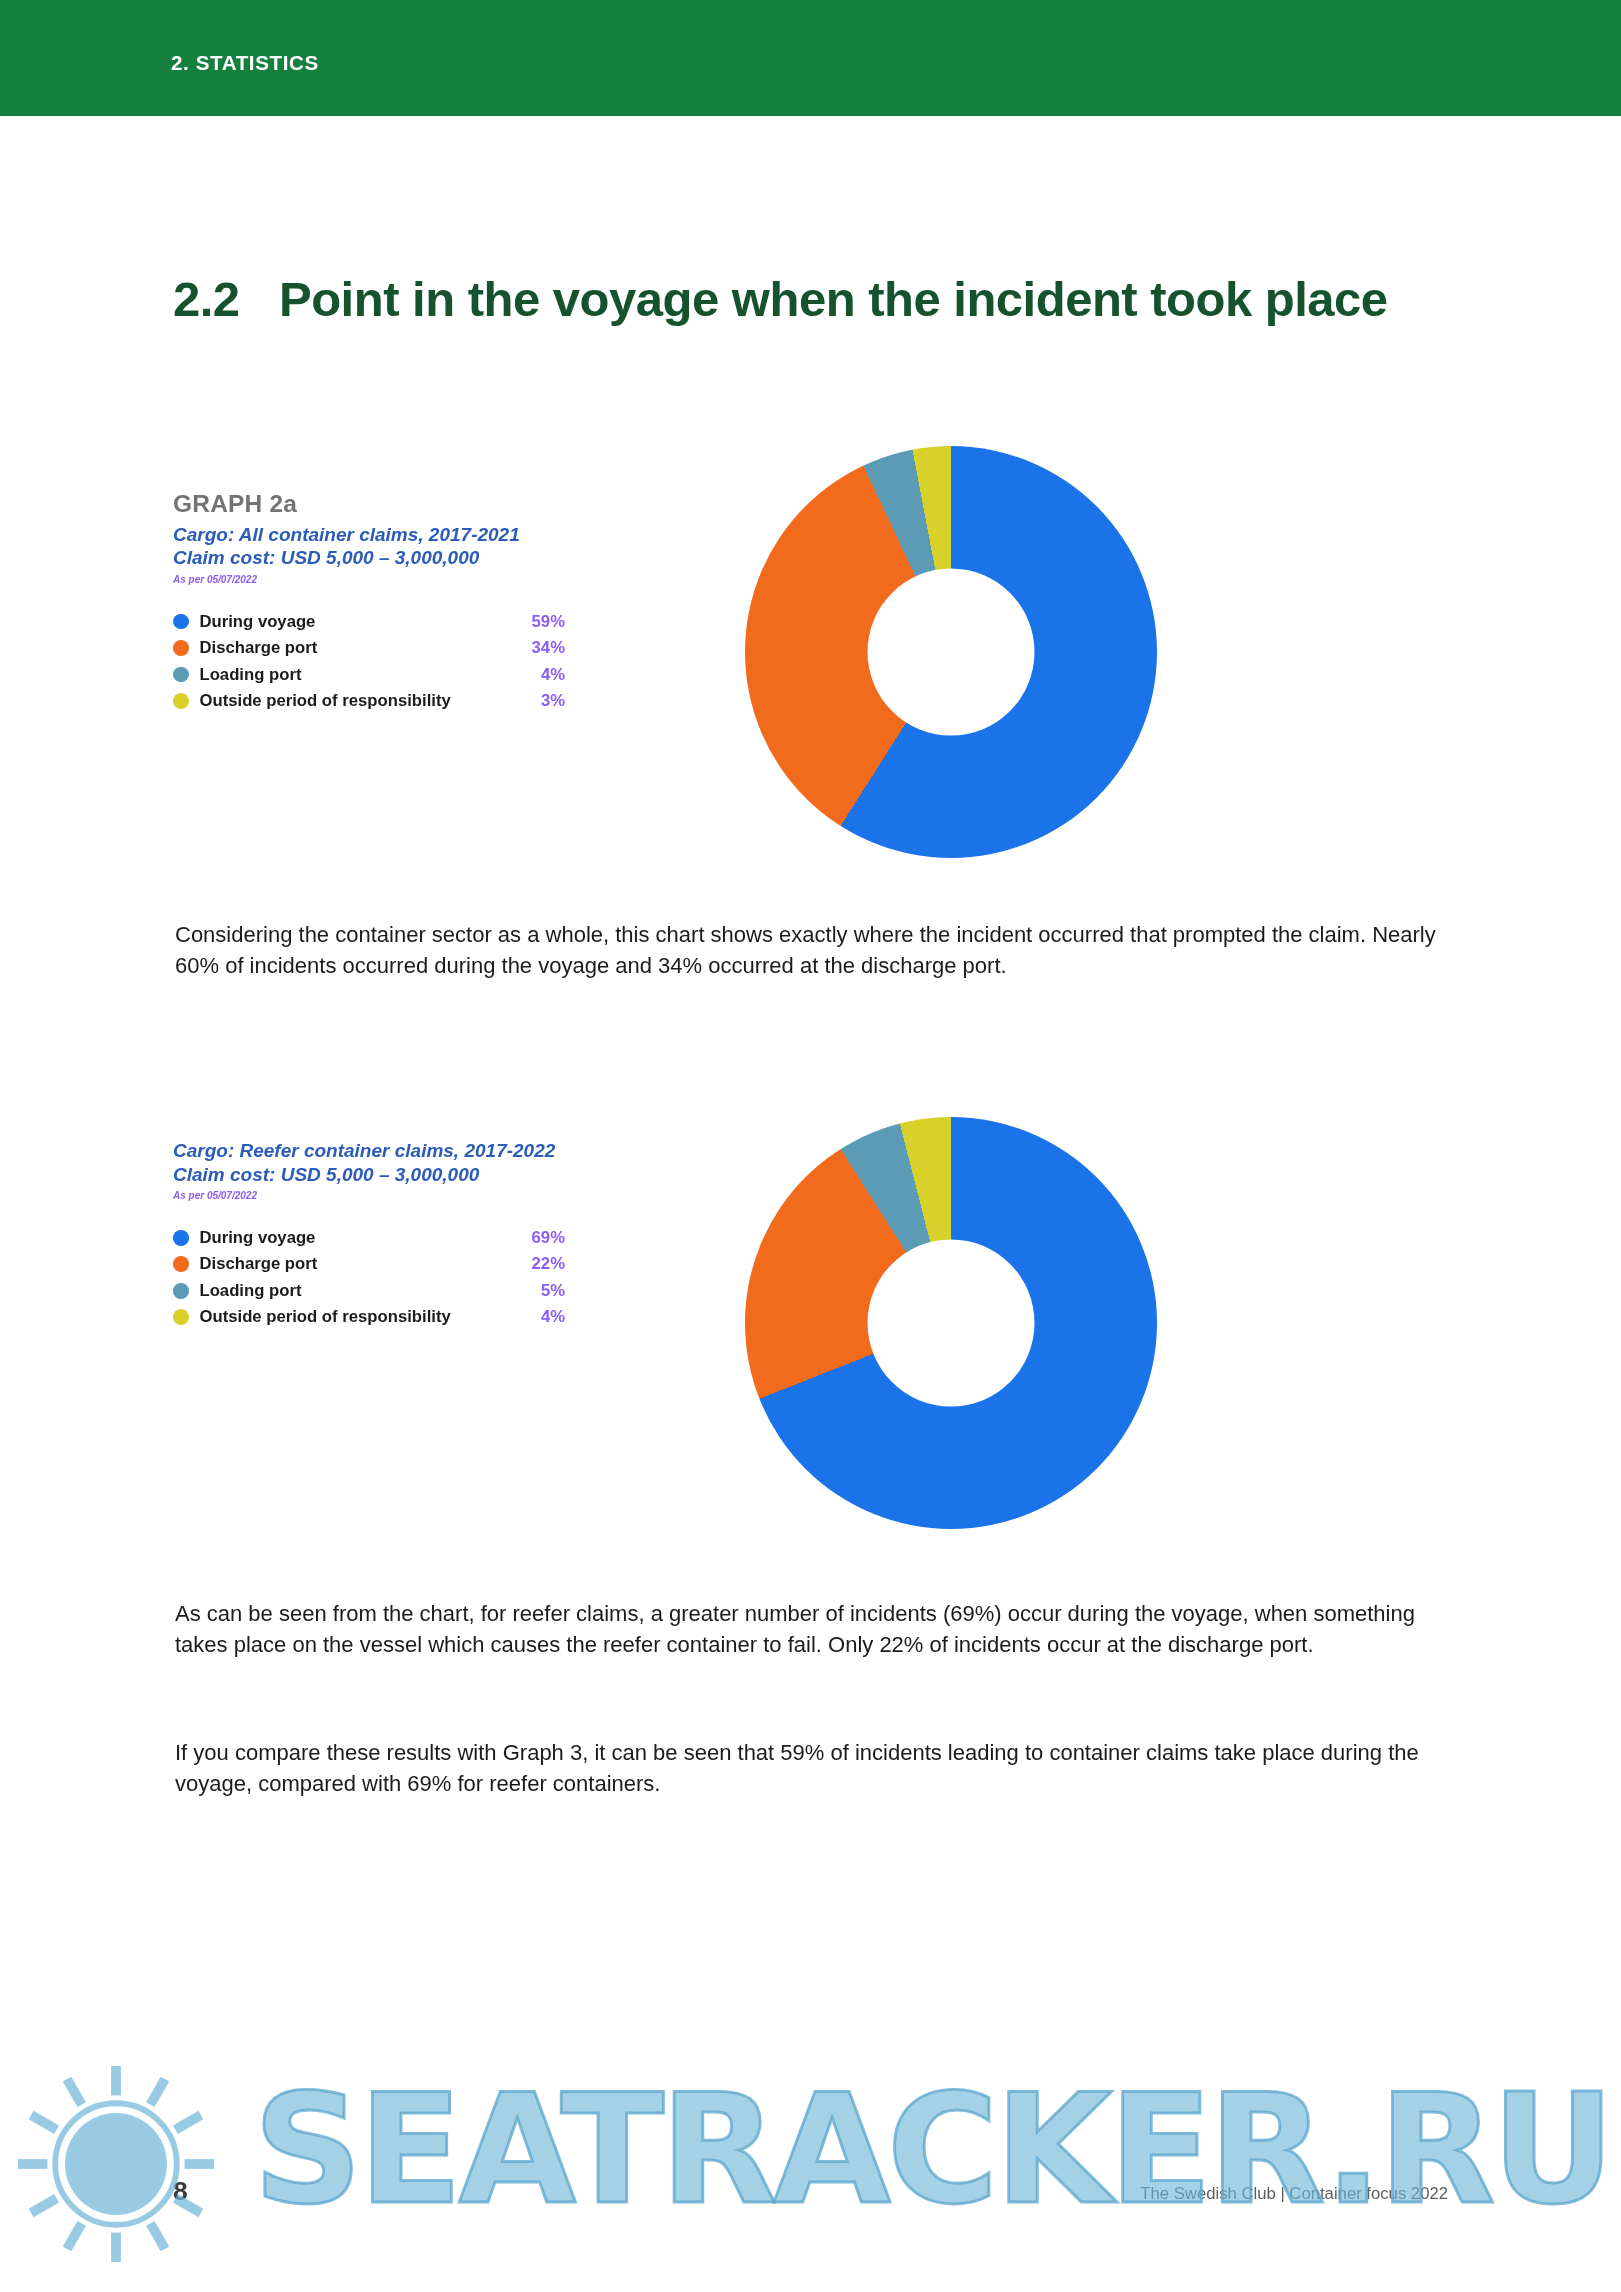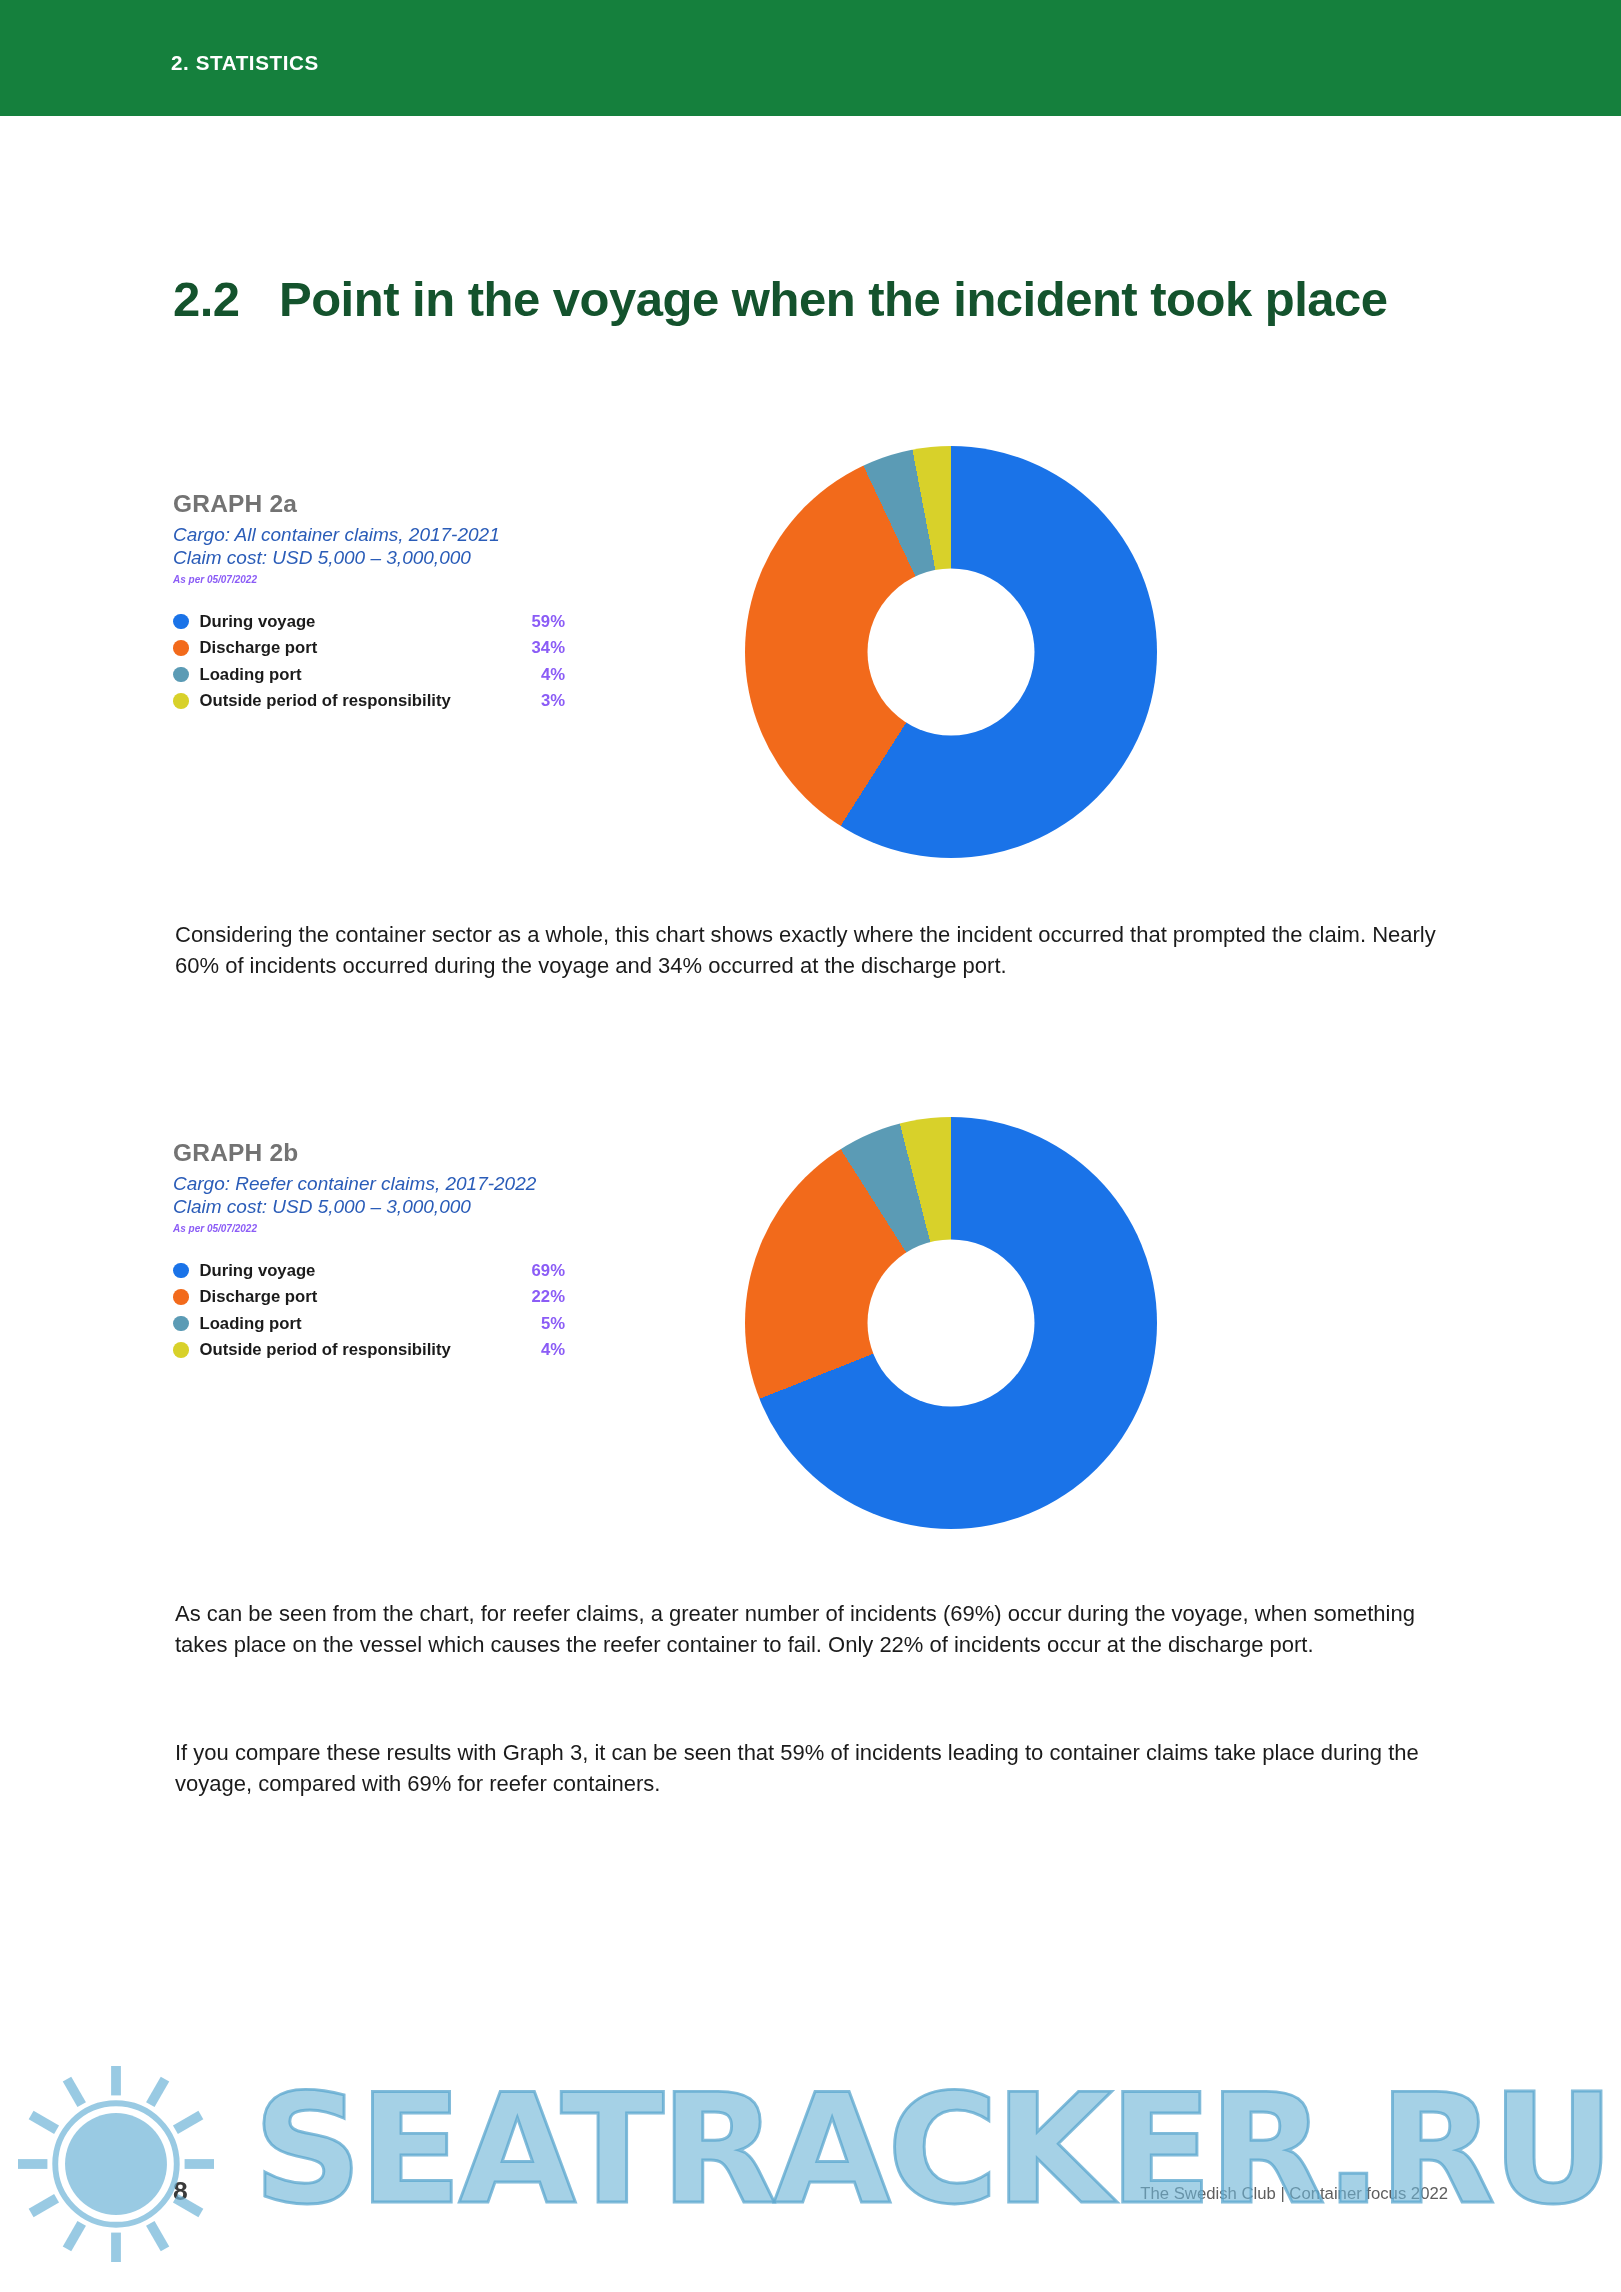--- a/index.html
+++ b/index.html
@@ -59,21 +59,21 @@
   .graph-label {
     font-size: 24.5px;
     color: #737373;
     font-weight: bold;
     letter-spacing: 0.2px;
     margin-bottom: 4.9px;
   }
   .graph-sub {
     font-size: 19px;
     color: #2a5cb8;
-    font-weight: normal;
+    font-weight: bold;
     font-style: italic;
     line-height: 1.24;
   }
   .graph-date {
     font-size: 10px;
     color: #8b5cf6;
     font-weight: bold;
     font-style: italic;
     margin-top: 3.9px;
   }
@@ -228,21 +228,20 @@
   </div>
 </div>
 
 <div class="donut-wrap" style="left:745px; top:446px;">
   <div class="donut" id="donut-a" style="background: conic-gradient(rgb(26, 115, 232) 0deg, rgb(26, 115, 232) 212.4deg, rgb(242, 106, 27) 212.4deg, rgb(242, 106, 27) 334.8deg, rgb(91, 155, 181) 334.8deg, rgb(91, 155, 181) 349.2deg, rgb(216, 209, 42) 349.2deg, rgb(216, 209, 42) 360deg);"></div>
 </div>
 
 <div class="para" style="top:919px;">Considering the container sector as a whole, this chart shows exactly where the incident occurred that prompted the claim. Nearly 60% of incidents occurred during the voyage and 34% occurred at the discharge port.</div>
 
 <div class="graph-block" style="top:1139px;">
-  <div class="graph-label">GRAPH 2b</div>
   <div class="graph-sub">Cargo: Reefer container claims, 2017-2022</div>
   <div class="graph-sub">Claim cost: USD 5,000 – 3,000,000</div>
   <div class="graph-date">As per 05/07/2022</div>
 
   <div class="legend">
     <div class="legend-row">
       <span class="legend-dot" style="background:#1a73e8"></span>
       <span class="legend-label">During voyage</span>
       <span class="legend-value">69%</span>
     </div>

